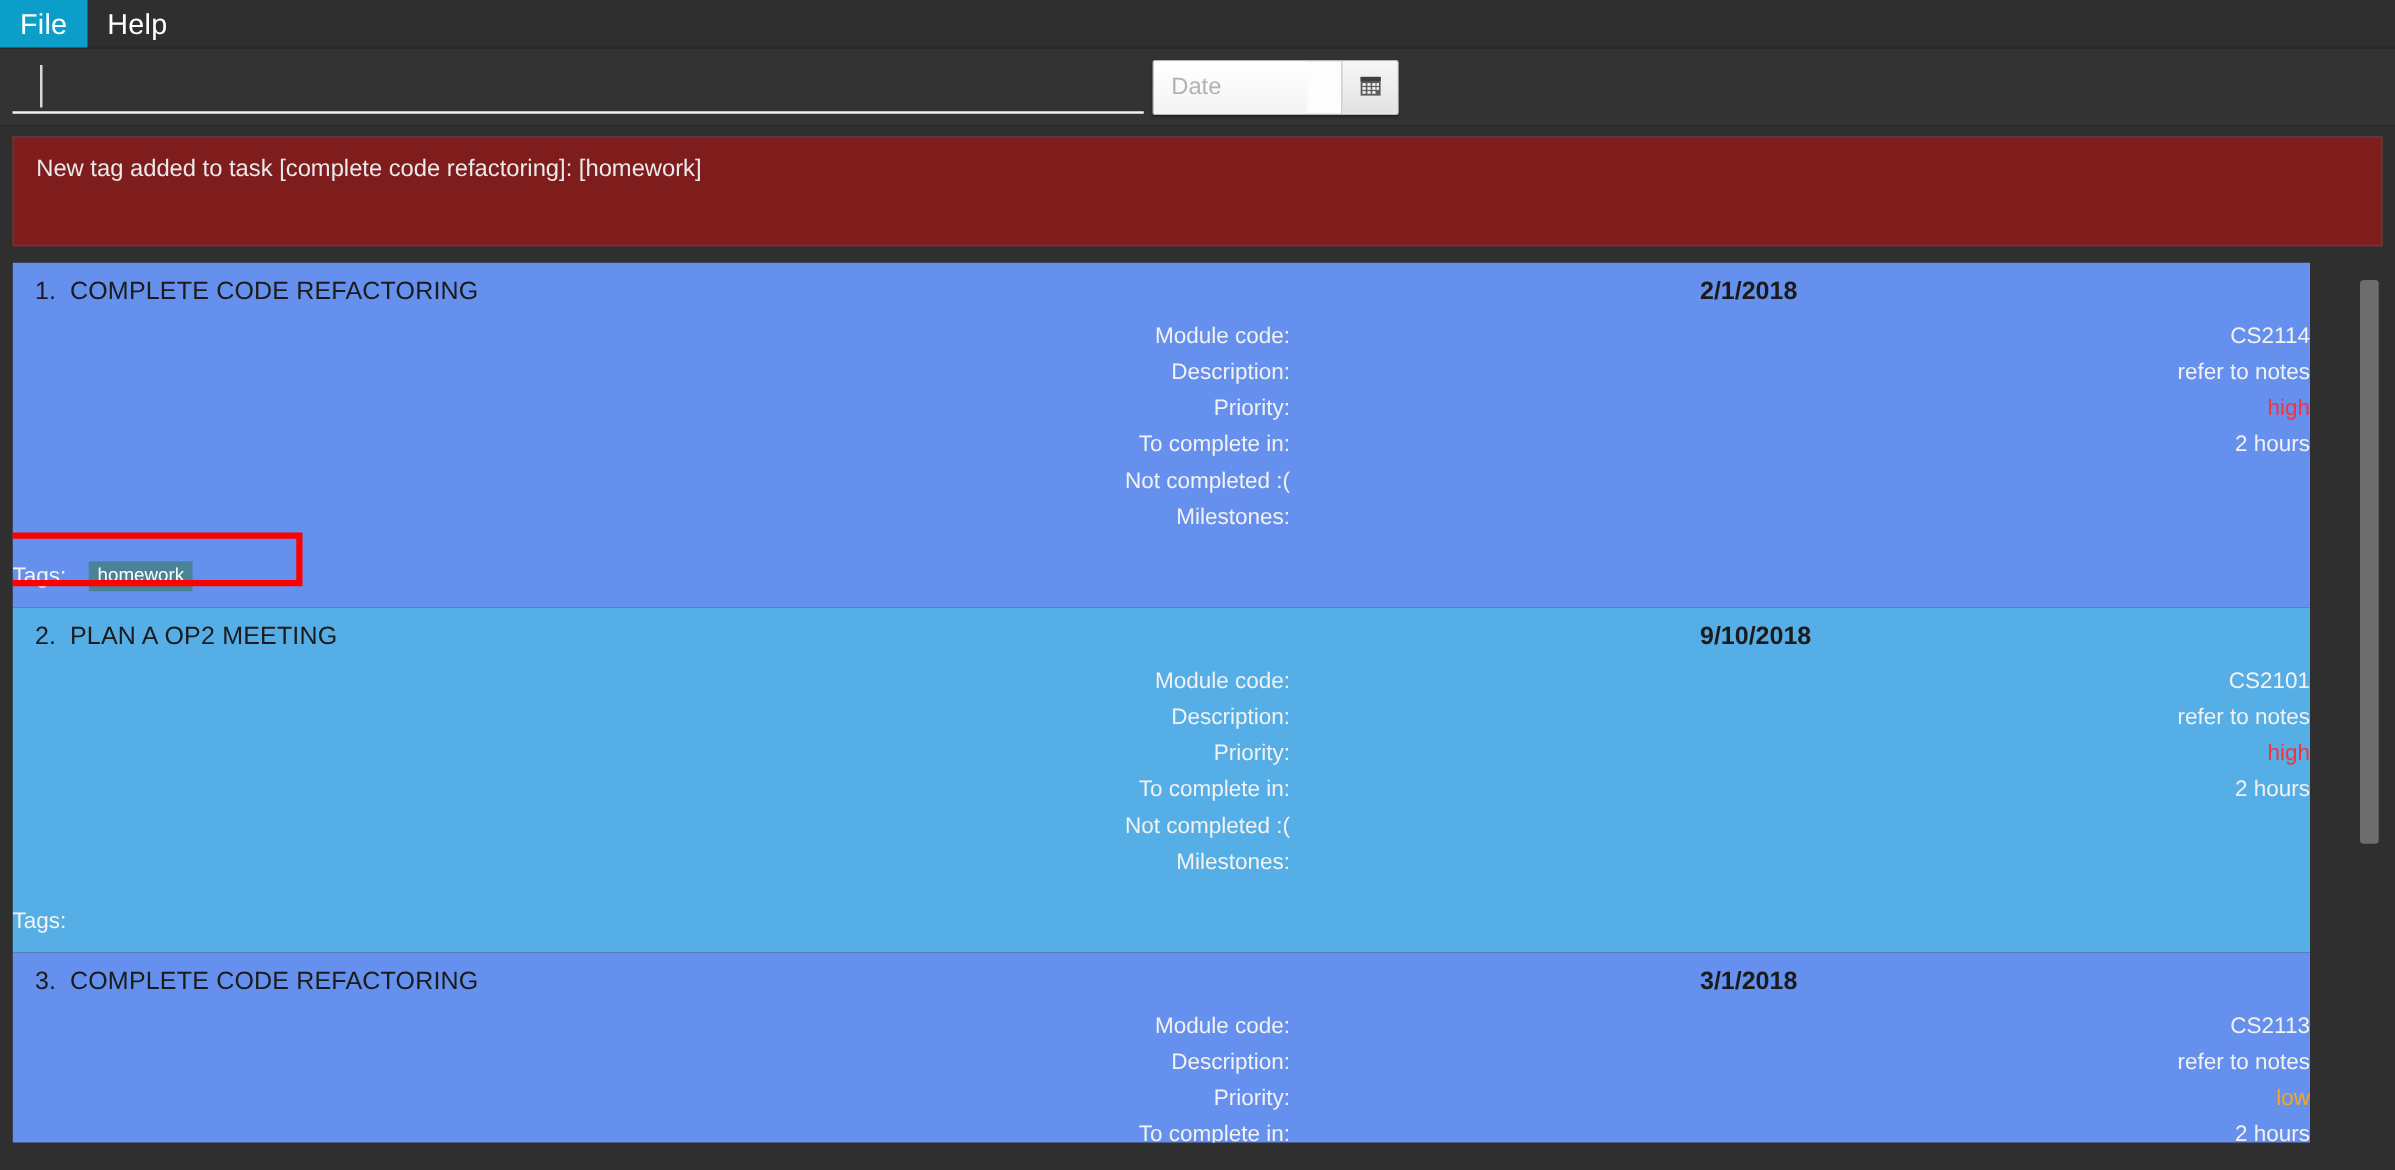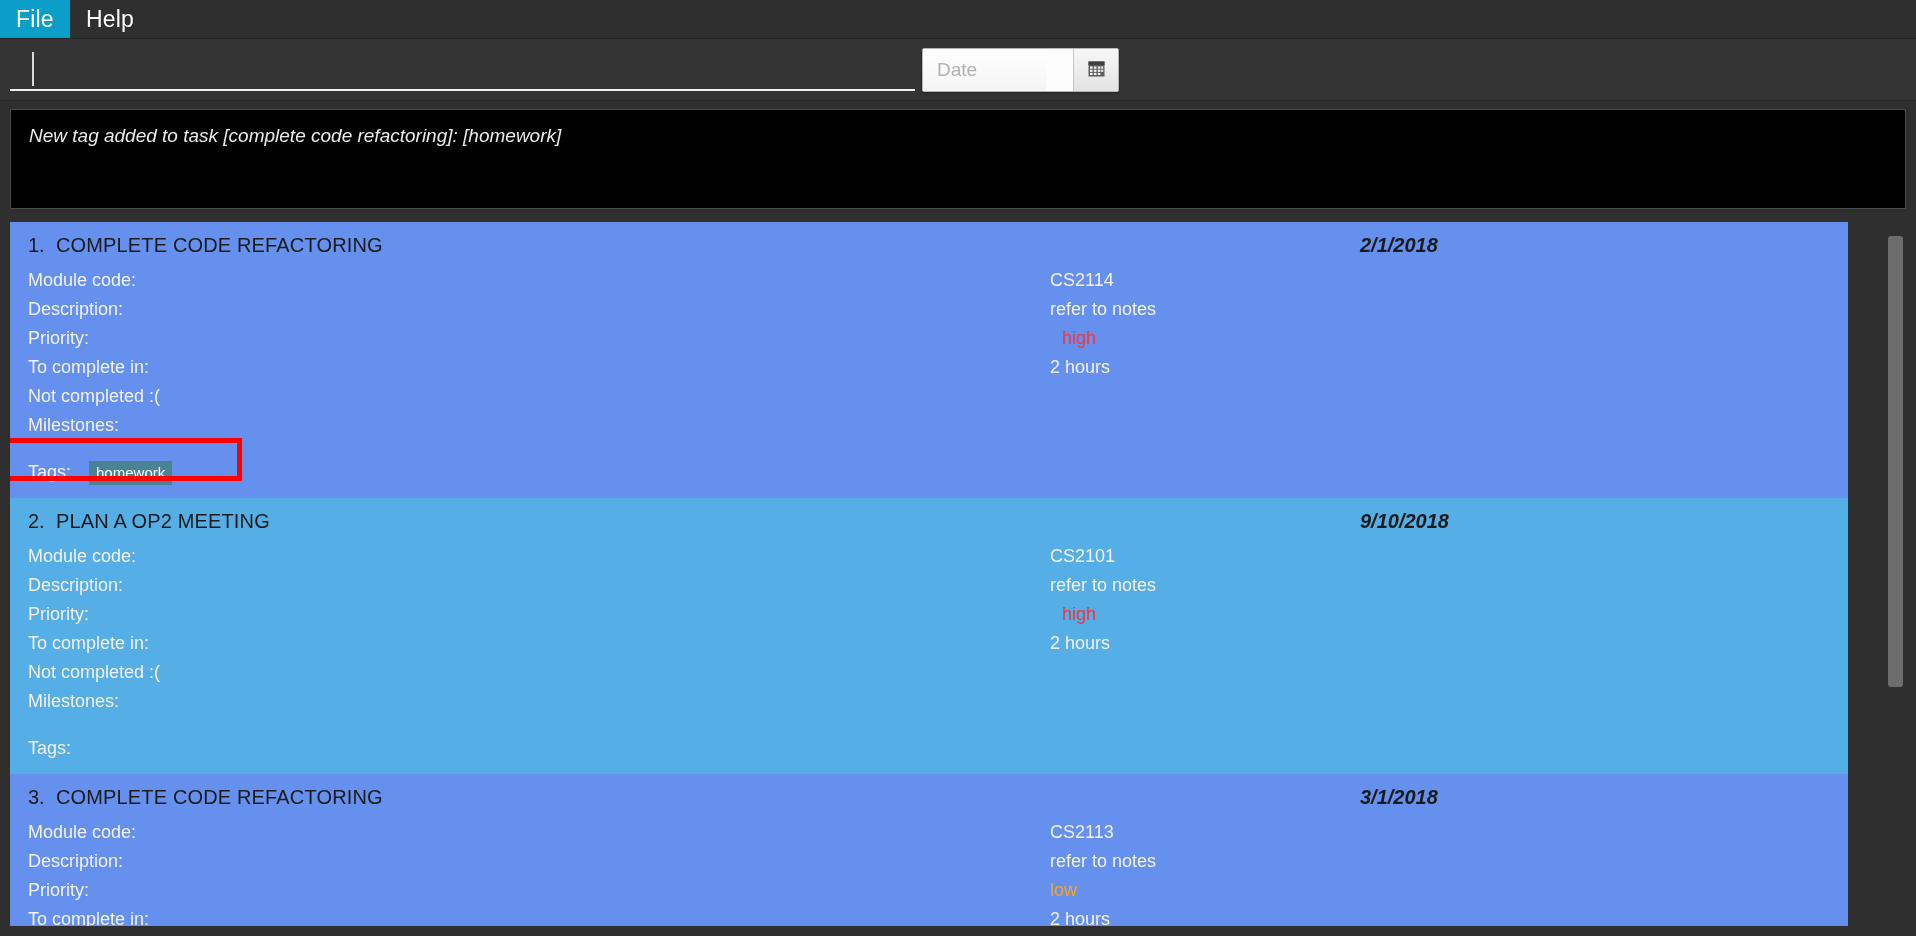--- a/index.html
+++ b/index.html
@@ -106,25 +106,24 @@
     display: flex;
     align-items: center;
     justify-content: center;
     cursor: pointer;
   }
   .cal-icon { display: block; }
 
   
   .messagebox {
     margin: 8px 10px 0 10px;
-    height: 100px;
-    background: #000000;
+    height: 88px;
+    background: #7f1d1d;
     border: 1px solid #4a4a4a;
     padding: 14px 18px;
-    font-style: italic;
   }
   .message-text {
     font-size: 19px;
     color: #eaeaea;
     line-height: 1.3;
   }
 
   
   .tasklist-wrap {
     position: relative;
@@ -148,28 +147,29 @@
 
   .task-head {
     display: flex;
     font-size: 20px;
     color: #1b1b1b;
     padding: 0 18px 0 18px;
     margin-bottom: 9px;
   }
   .task-index { width: 28px; flex: none; }
   .task-title { flex: 1; letter-spacing: .15px; }
-  .task-date { width: 470px; flex: none; font-weight: bold; font-style: italic; }
+  .task-date { width: 470px; flex: none; font-weight: bold; }
 
   .task-row {
     display: flex;
     font-size: 18px;
-    padding: 0 18px;
+    padding: 0 0;
     line-height: 29px;
     color: #f2f2f2;
+    text-align: right;
   }
   .row-label { width: 1022px; flex: none; }
   .row-value { flex: 1; }
   .value-priority-high { color: #f1343f; margin-left: 12px; }
   .value-priority-low  { color: #f5a623; }
 
   .task-row.tags-row { line-height: 31px; margin-top: 17px; }
   .tags-row .row-label { width: auto; display: flex; align-items: center; }
   .tags-label { margin-right: 18px; }
   .tag-chip {

